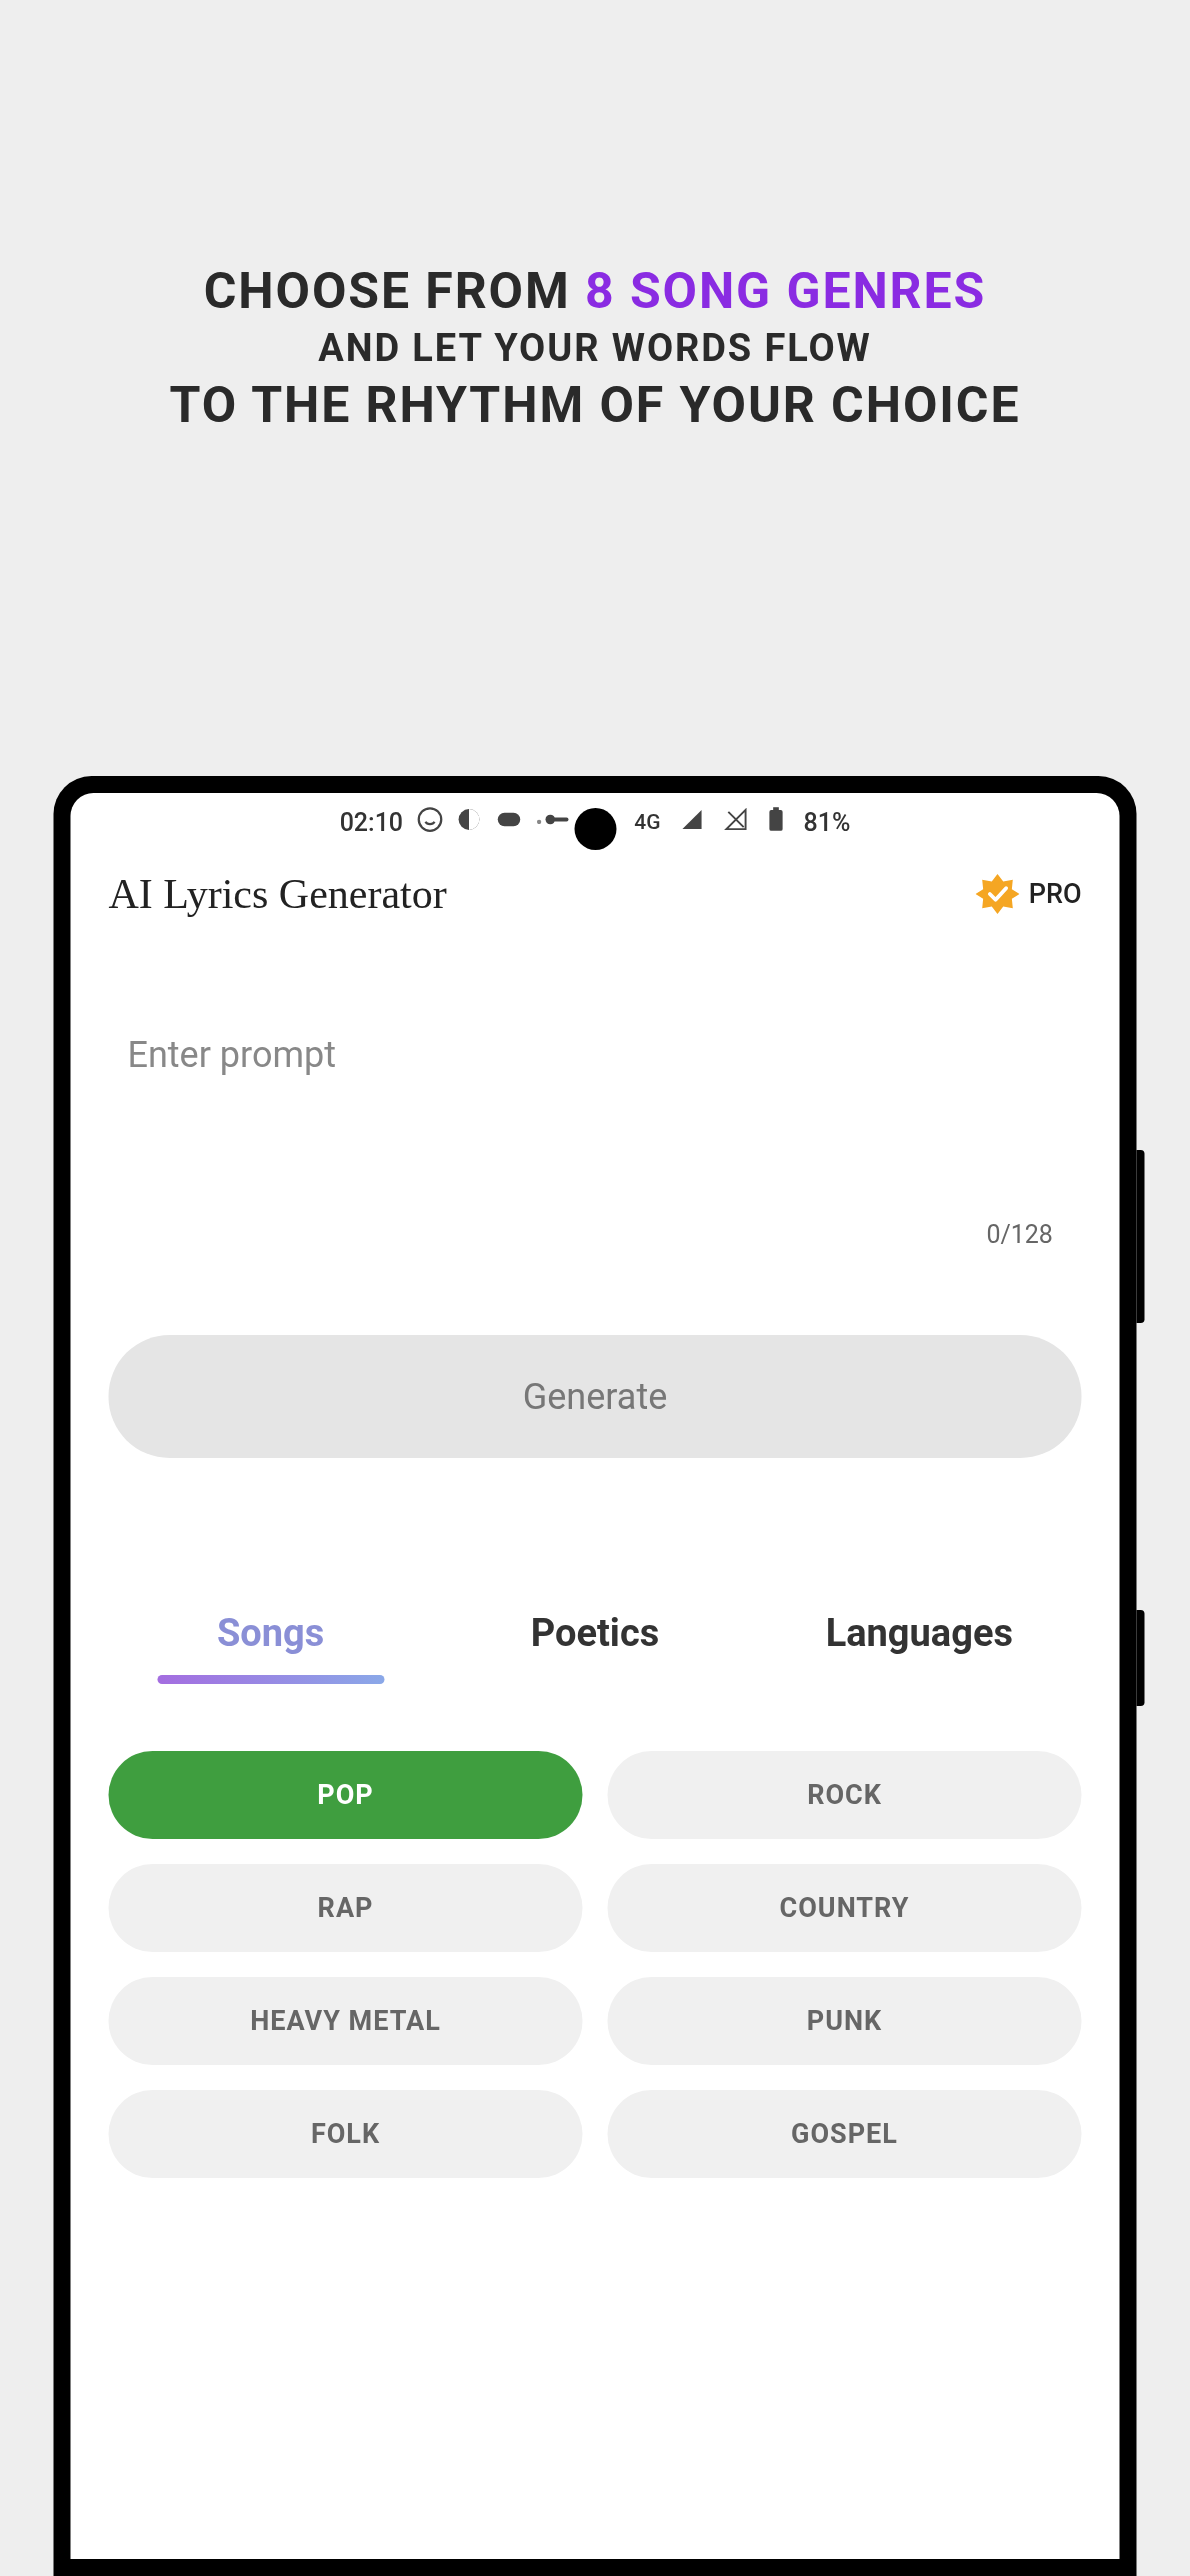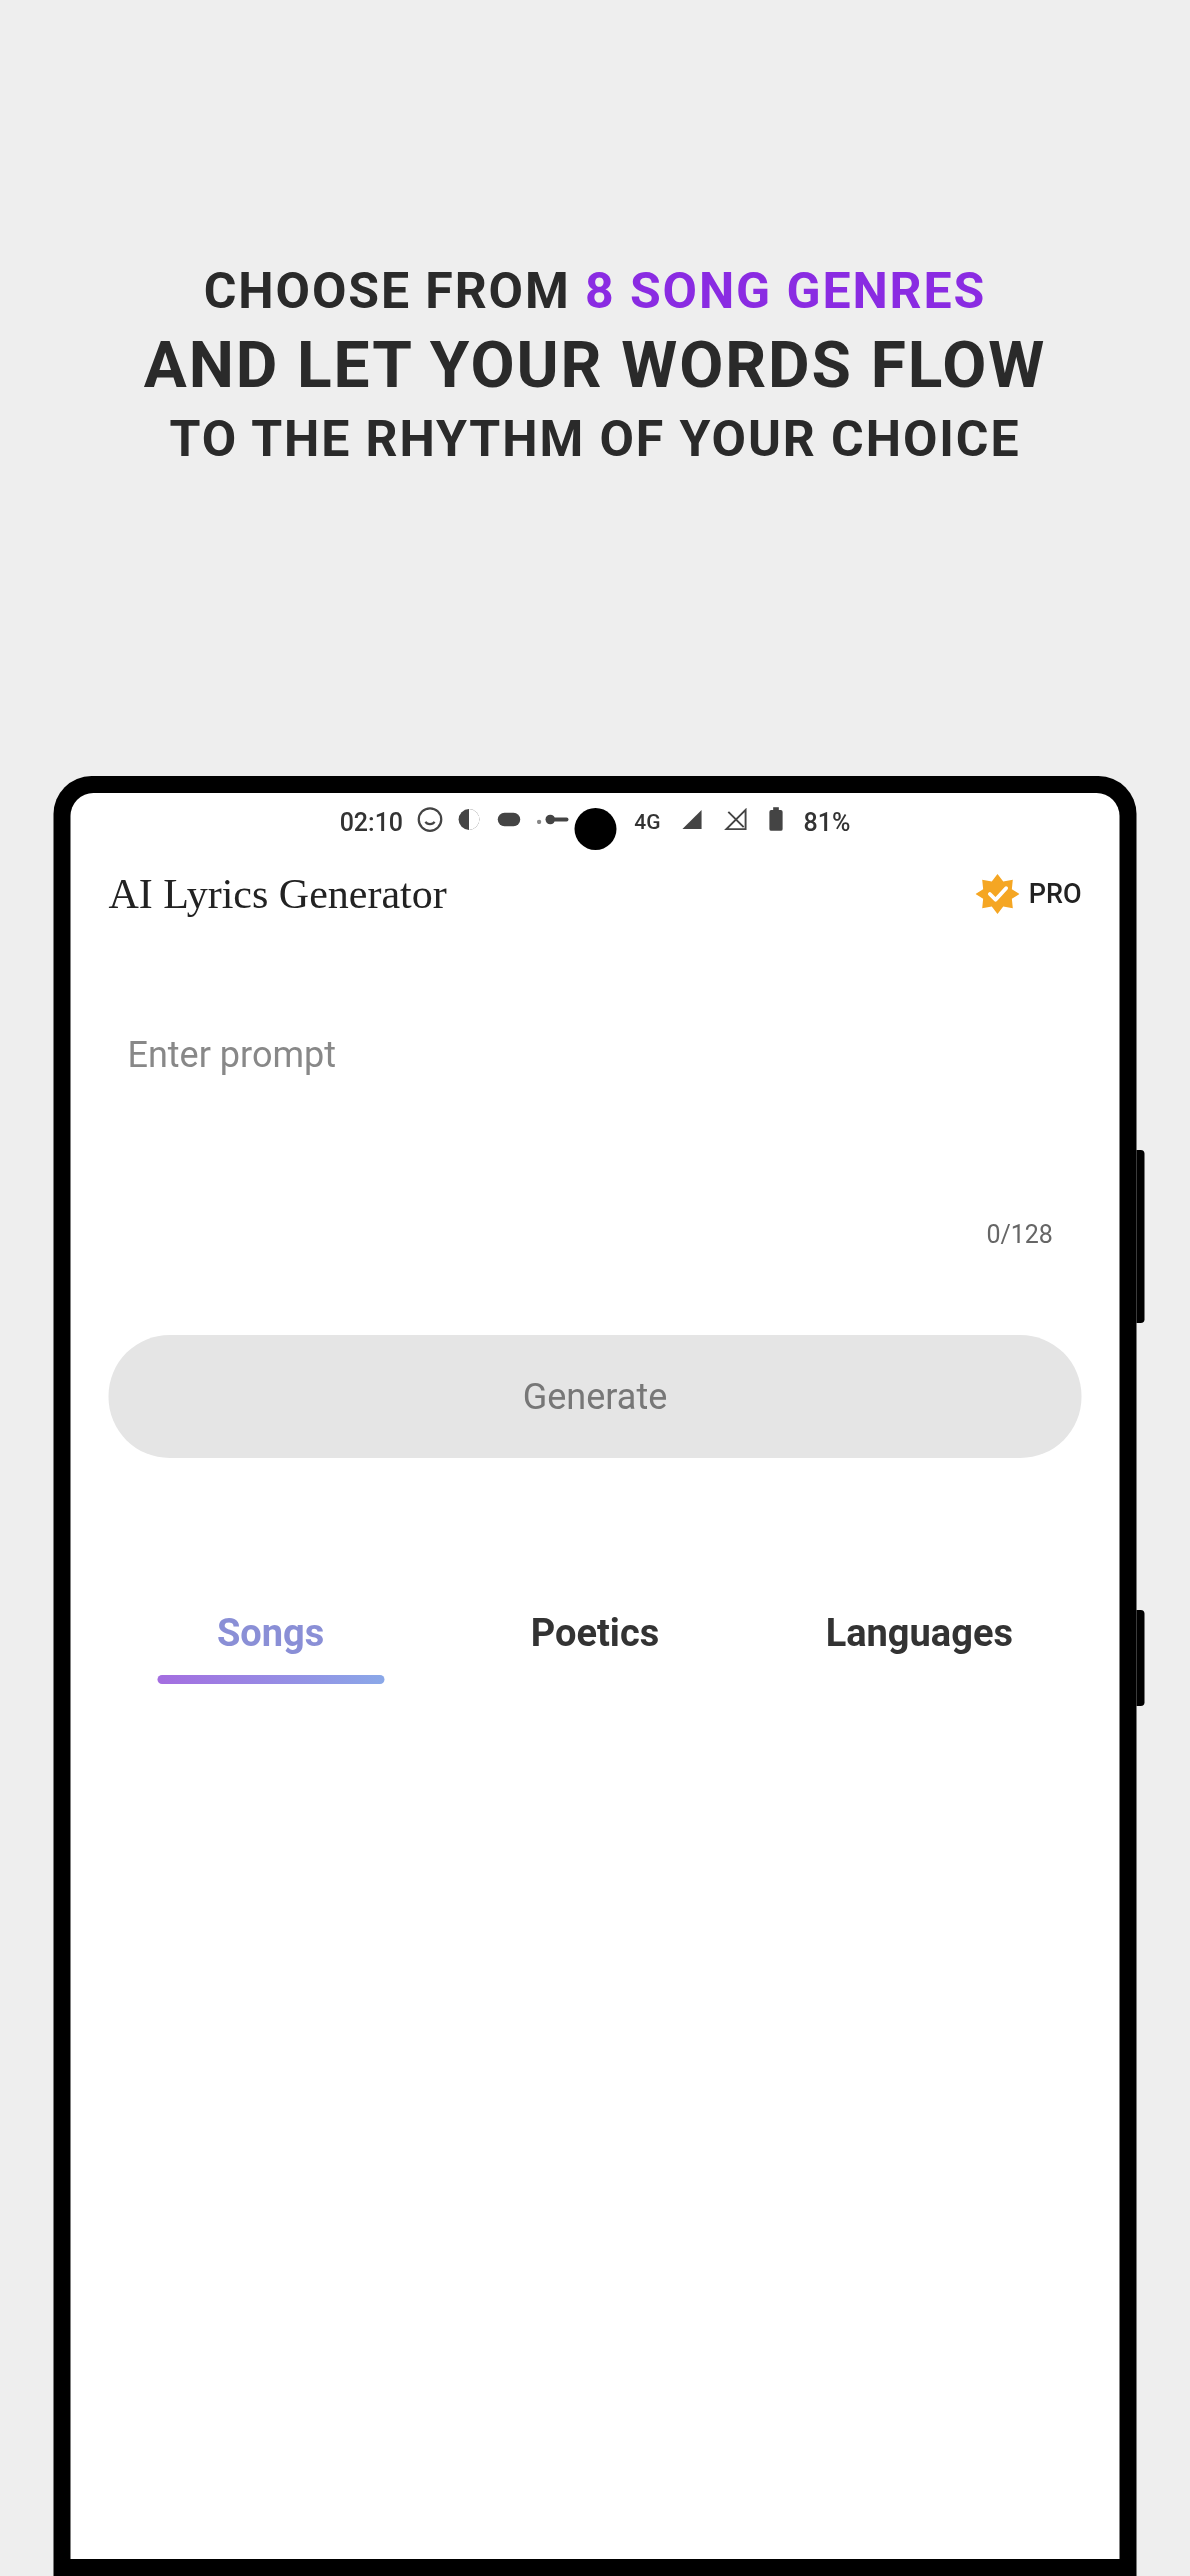--- a/index.html
+++ b/index.html
@@ -13,21 +13,21 @@
   left: 0;
   width: 100%;
   text-align: center;
   font-weight: 700;
   color: #2a2a2a;
   line-height: 1.3;
   letter-spacing: 1.9px;
 }
 .marketing-text .line1 { font-size: 50px; }
 .marketing-text .highlight { color: #8a2be2; }
-.marketing-text .line2 { font-size: 64px; }
+.marketing-text .line2 { font-size: 38px; }
 .marketing-text .line3 { font-size: 50px; }
 
 .phone {
   position: absolute;
   top: 776px;
   left: 50%;
   transform: translateX(-50%);
   width: 1083px;
   height: 1800px;
   background: #000;
@@ -299,19 +299,29 @@
             <div class="tab-indicator"></div>
           </div>
           <div class="tab">
             <span>Poetics</span>
           </div>
           <div class="tab">
             <span>Languages</span>
           </div>
         </div>
 
+        <div class="genres">
+          <button class="genre-btn selected">POP</button>
+          <button class="genre-btn">ROCK</button>
+          <button class="genre-btn">RAP</button>
+          <button class="genre-btn">COUNTRY</button>
+          <button class="genre-btn">HEAVY METAL</button>
+          <button class="genre-btn">PUNK</button>
+          <button class="genre-btn">FOLK</button>
+          <button class="genre-btn">GOSPEL</button>
+        </div>
       </div>
 
     </div>
   </div>
 
 </div>
 
 
 </body></html>

